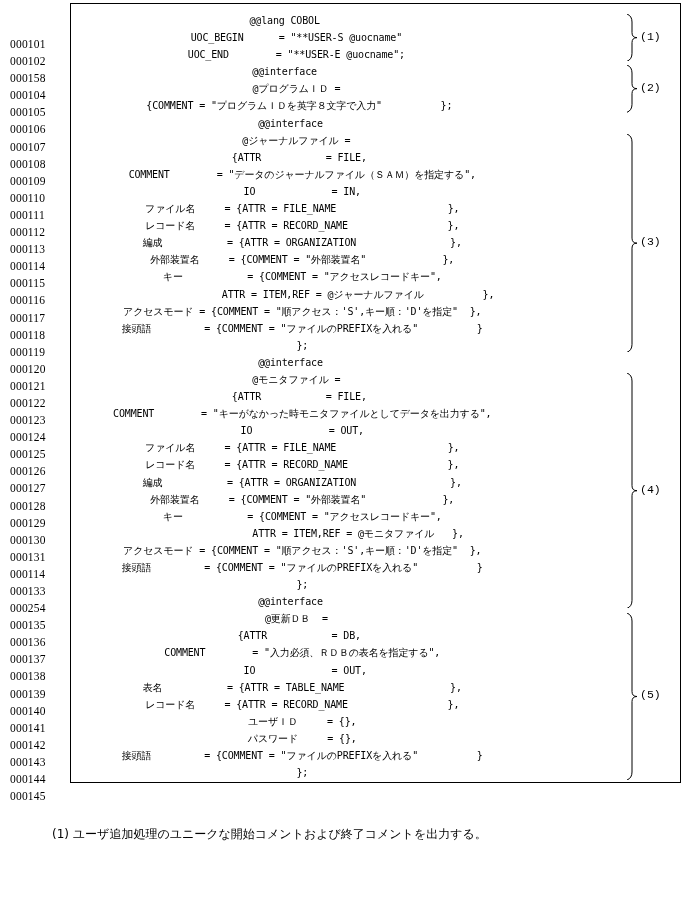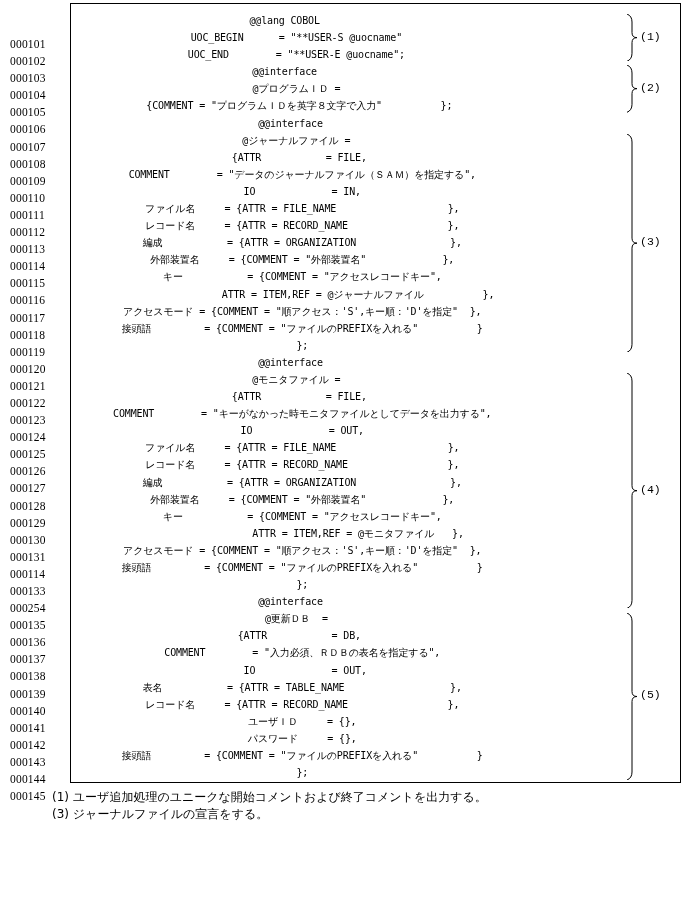--- a/index.html
+++ b/index.html
@@ -30,33 +30,33 @@
   .code-line { height: 17.1px; white-space: pre; }
   .brace {
     position: absolute; left: 624px; width: 18px;
   }
   .brace svg { display: block; }
   .brace-label {
     position: absolute; font-size: 11.5px;
     font-family: "Liberation Mono", "DejaVu Sans Mono", monospace;
   }
   .notes {
-    position: absolute; left: 52px; top: 789px;
+    position: absolute; left: 52px; top: 826px;
     font-size: 12px; line-height: 17px;
     font-family: "DejaVu Sans", "Liberation Sans", sans-serif;
   }
   .note { height: 17px; white-space: pre; }
 </style>
 </head>
 <body>
 
 <div class="linenos" id="linenos">
     <div class="lineno">000101</div>
     <div class="lineno">000102</div>
-    <div class="lineno">000103</div>
+    <div class="lineno">000158</div>
     <div class="lineno">000104</div>
     <div class="lineno">000105</div>
     <div class="lineno">000106</div>
     <div class="lineno">000107</div>
     <div class="lineno">000108</div>
     <div class="lineno">000109</div>
     <div class="lineno">000110</div>
     <div class="lineno">000111</div>
     <div class="lineno">000112</div>
     <div class="lineno">000113</div>
@@ -126,14 +126,13 @@
     <div class="brace" style="top: 612.5px; height: 167px;">
       <svg width="18" height="167.0000000000001" viewBox="0 0 18 167.0000000000001">
         <path d="M3 0 Q8 2 8 8 L8 78.50000000000006 Q8 83.50000000000006 13 83.50000000000006 Q8 83.50000000000006 8 88.50000000000006 L8 159.0000000000001 Q8 165.0000000000001 3 167.0000000000001" fill="none" stroke="#000" stroke-width="1"></path>
       </svg>
     </div>
     <div class="brace-label" style="left: 640px; top: 688px;">(5)</div>
   </div>
 
 <div class="notes">
   <div class="note">(1) ユーザ追加処理のユニークな開始コメントおよび終了コメントを出力する。</div>
-  <div class="note">(3) ジャーナルファイルの宣言をする。</div>
 </div>
 
 </body></html>

